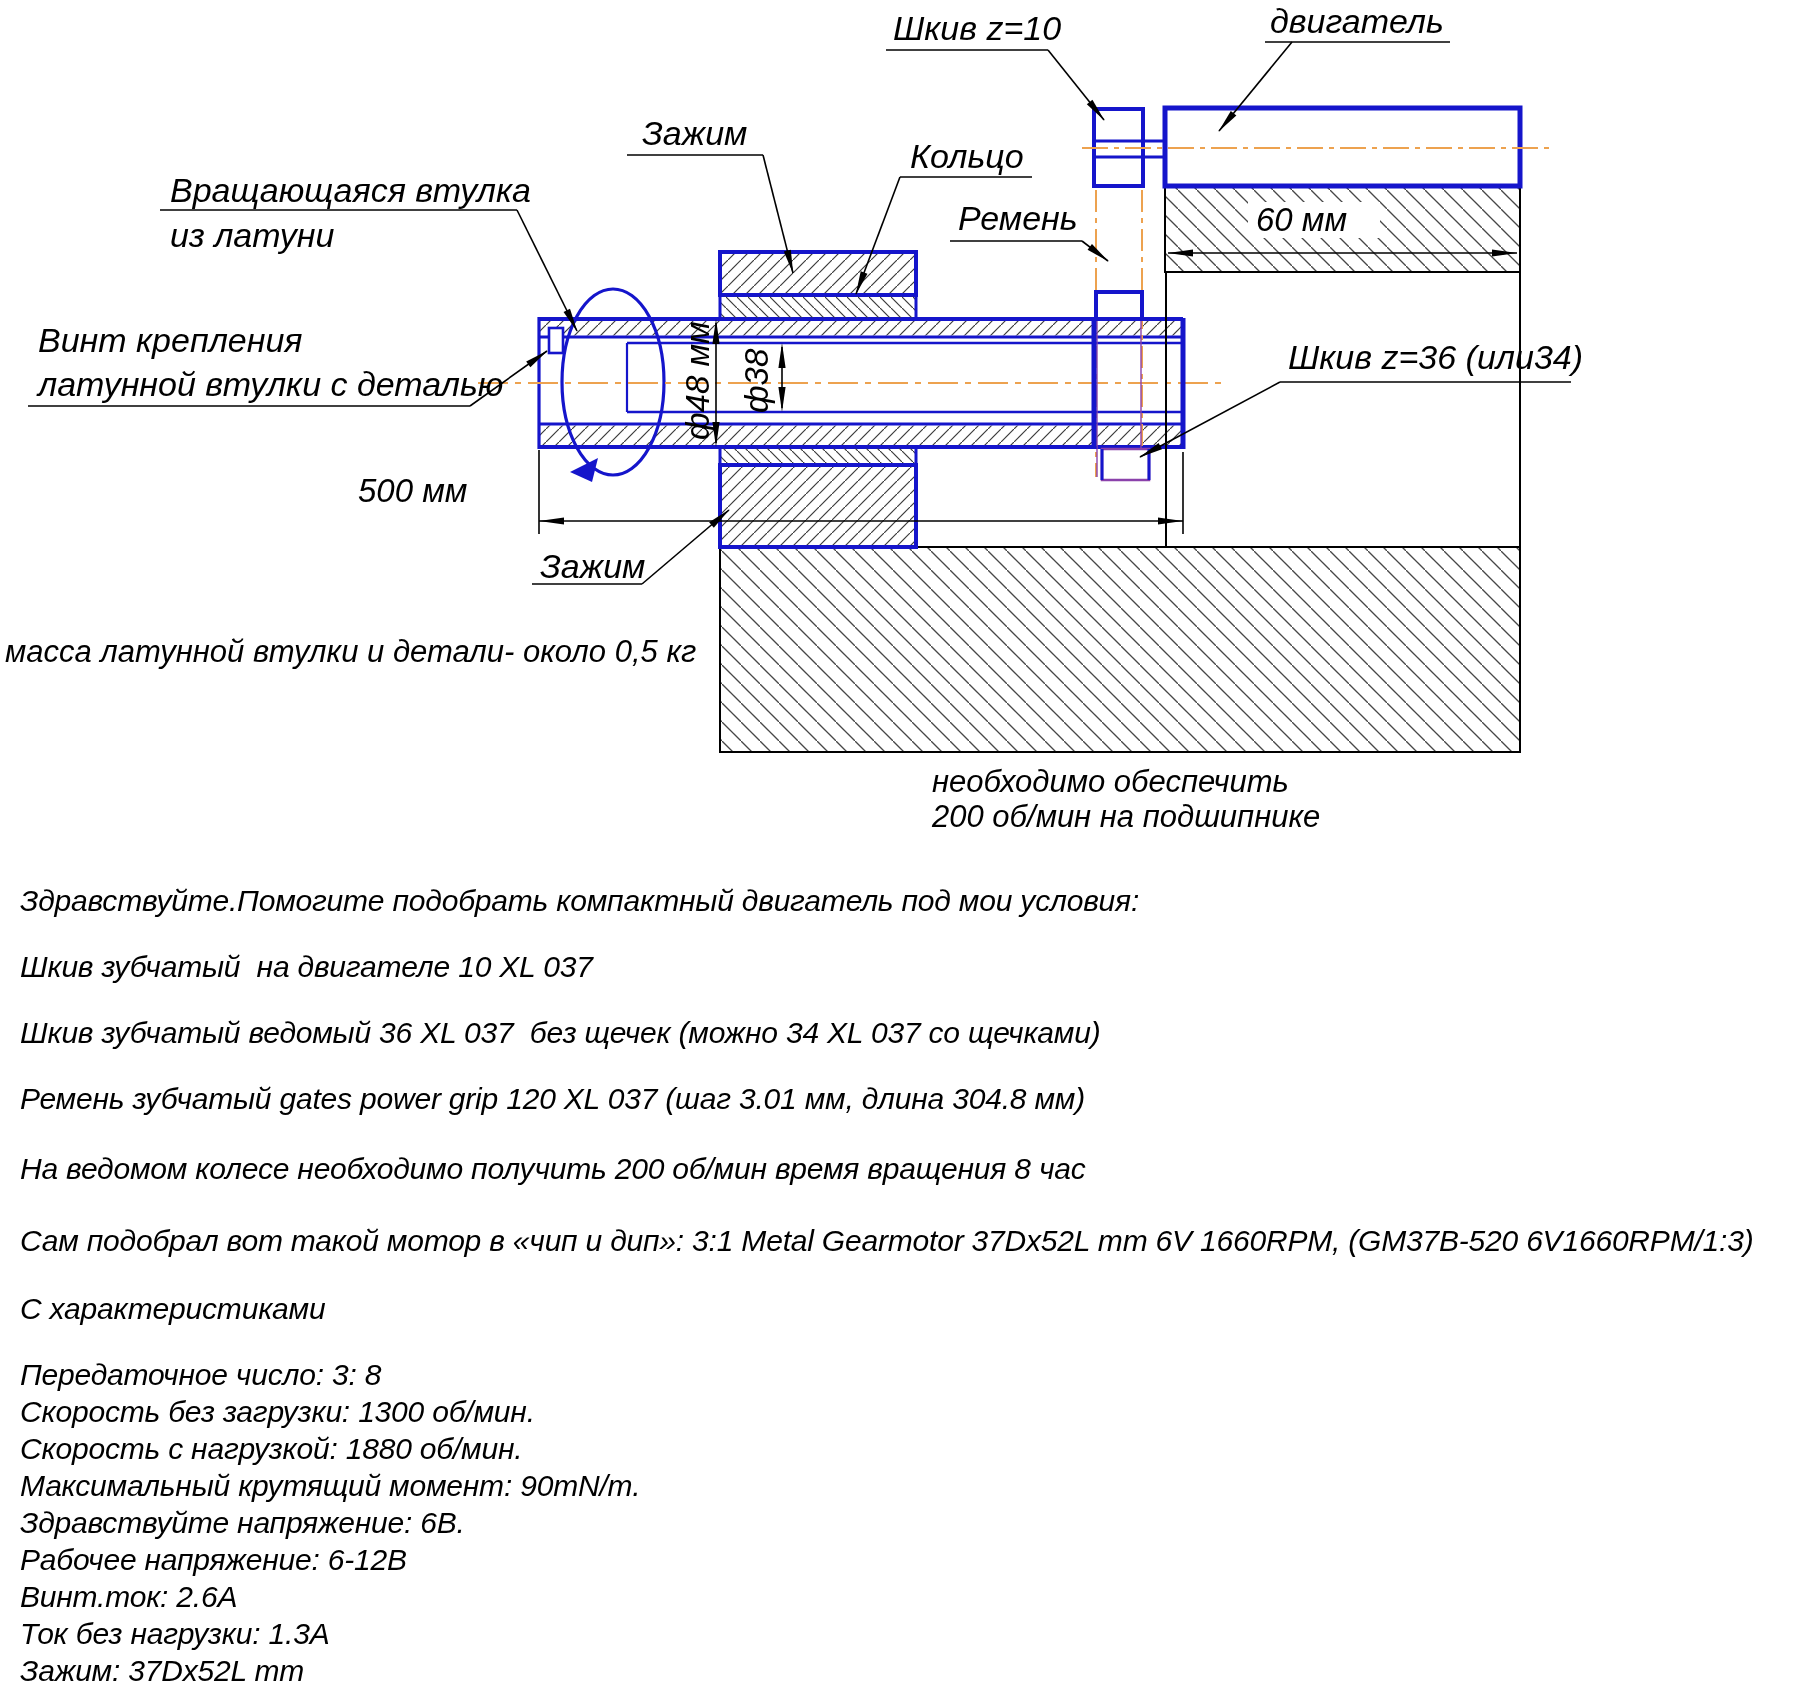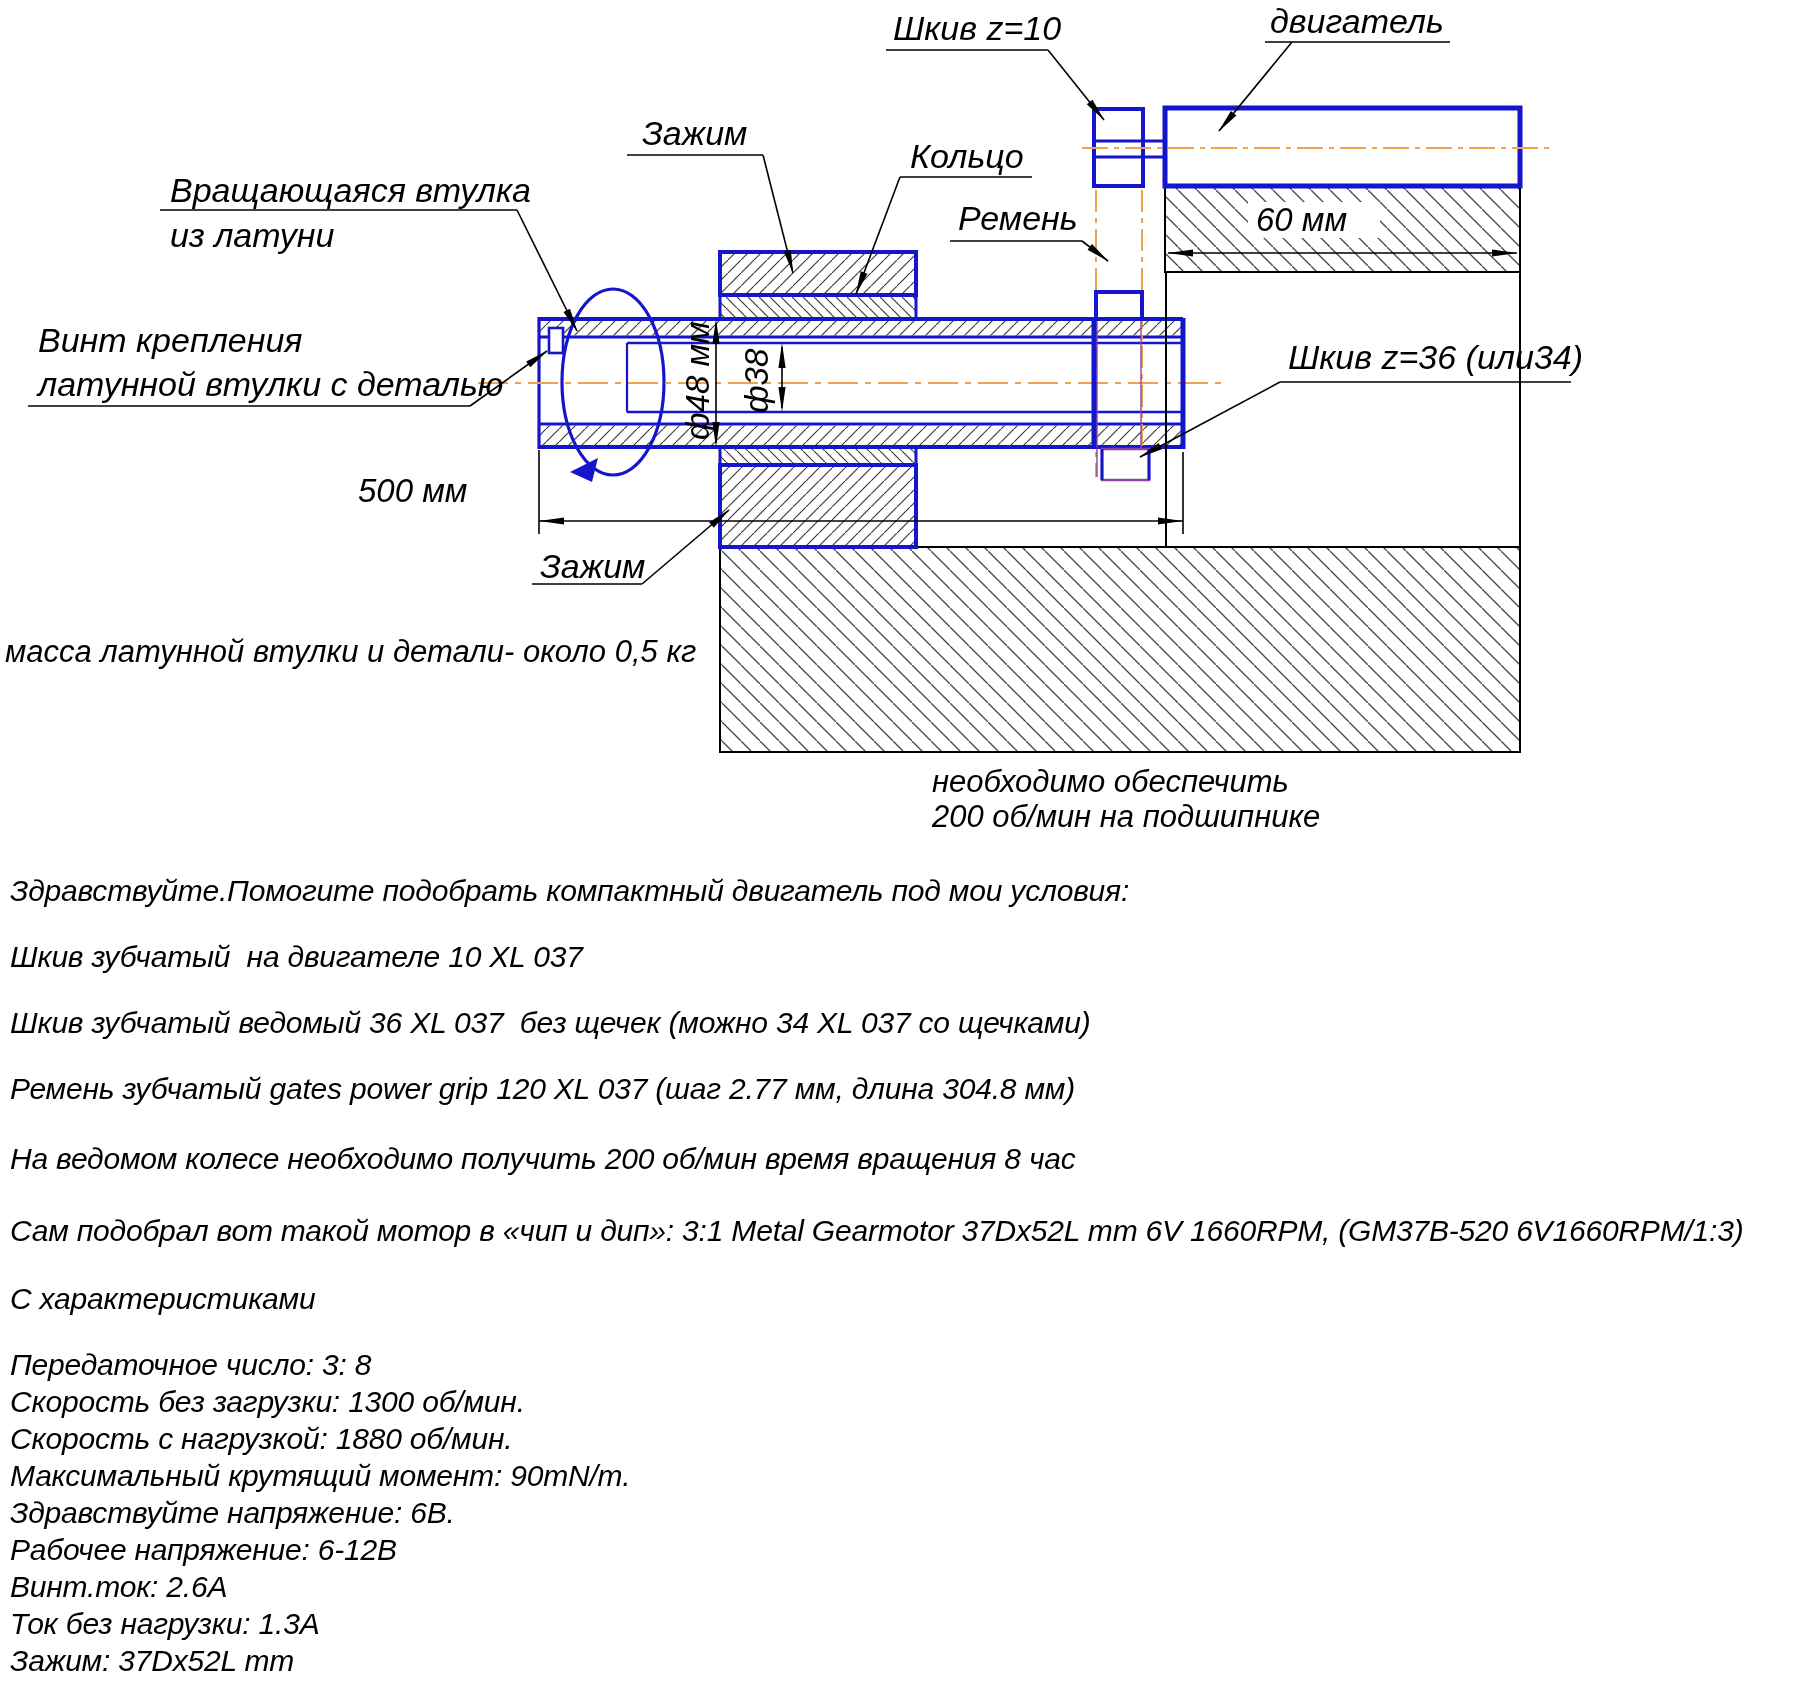--- a/index.html
+++ b/index.html
@@ -2,21 +2,21 @@
 <html><head>
 <meta charset="utf-8">
 <style>
   html,body{margin:0;padding:0;background:#fff;}
   .stage{position:relative;width:1814px;height:1688px;background:#fff;overflow:hidden;
          font-family:"Liberation Sans",sans-serif;}
   svg{position:absolute;left:0;top:0;}
   .lbl{font:italic 34px "Liberation Sans",sans-serif;fill:#000;}
   .dim{font:italic 33px "Liberation Sans",sans-serif;fill:#000;}
   .note{font:italic 31px "Liberation Sans",sans-serif;fill:#000;}
-  .para,.spec{position:absolute;left:8px;margin:2px;font-style:italic;font-size:30px;
+  .para,.spec{position:absolute;left:8px;margin:12px;font-style:italic;font-size:30px;
               color:#000;white-space:pre;letter-spacing:-0.2px;line-height:1.1;}
 </style>
 </head>
 <body>
 
 <div class="stage">
 
 <svg width="1814" height="862" viewBox="0 0 1814 862">
   <defs>
     <pattern id="hF" width="13" height="13" patternUnits="userSpaceOnUse">
@@ -147,21 +147,21 @@
 
   <text class="note" x="5" y="662">масса латунной втулки и детали- около 0,5 кг</text>
   <text class="note" x="932" y="792">необходимо обеспечить</text>
   <text class="note" x="932" y="827">200 об/мин на подшипнике</text>
 </svg>
 
 <div>
   <p class="para" style="top:872px">Здравствуйте.Помогите подобрать компактный двигатель под мои условия:</p>
   <p class="para" style="top:938px">Шкив зубчатый  на двигателе 10 XL 037</p>
   <p class="para" style="top:1004px">Шкив зубчатый ведомый 36 XL 037  без щечек (можно 34 XL 037 со щечками)</p>
-  <p class="para" style="top:1070px">Ремень зубчатый gates power grip 120 XL 037 (шаг 2.77 мм, длина 304.8 мм)</p>
+  <p class="para" style="top:1070px">Ремень зубчатый gates power grip 120 XL 037 (шаг 3.01 мм, длина 304.8 мм)</p>
   <p class="para" style="top:1140px">На ведомом колесе необходимо получить 200 об/мин время вращения 8 час</p>
   <p class="para" style="top:1212px">Сам подобрал вот такой мотор в «чип и дип»: 3:1 Metal Gearmotor 37Dx52L mm 6V 1660RPM, (GM37B-520 6V1660RPM/1:3)</p>
   <p class="para" style="top:1280px">С характеристиками</p>
 
   <p class="spec" style="top:1346px">Передаточное число: 3: 8</p>
   <p class="spec" style="top:1383px">Скорость без загрузки: 1300 об/мин.</p>
   <p class="spec" style="top:1420px">Скорость с нагрузкой: 1880 об/мин.</p>
   <p class="spec" style="top:1457px">Максимальный крутящий момент: 90mN/m.</p>
   <p class="spec" style="top:1494px">Здравствуйте напряжение: 6В.</p>
   <p class="spec" style="top:1531px">Рабочее напряжение: 6-12В</p>

